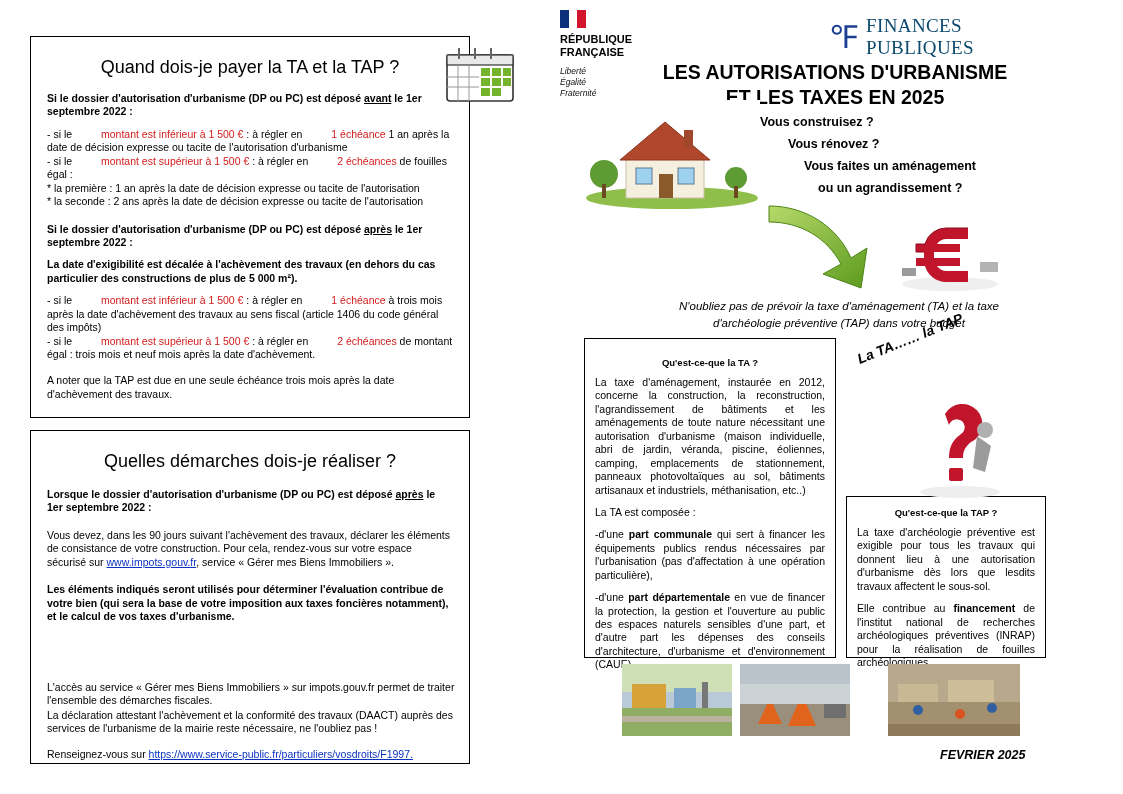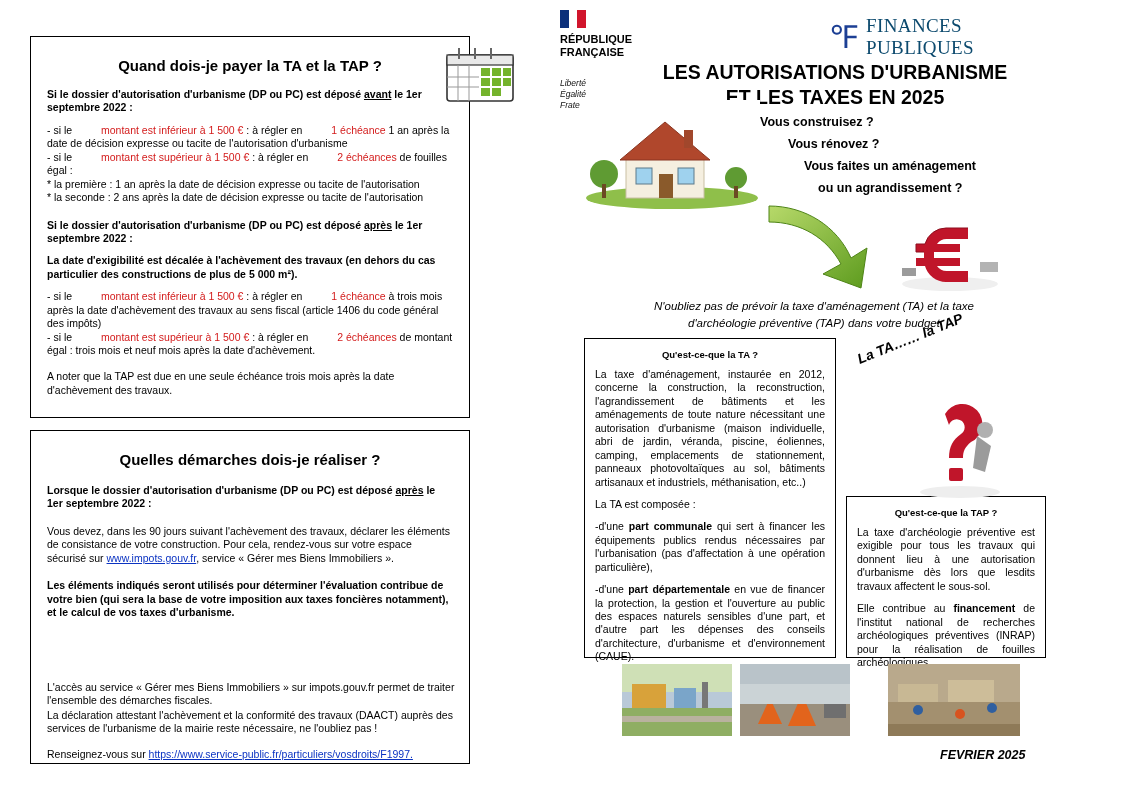--- a/index.html
+++ b/index.html
@@ -17,22 +17,22 @@
   .box{
     position:absolute;
     border:1px solid #000;
     box-sizing:border-box;
     background:#fff;
   }
   #box-when{left:30px;top:36px;width:440px;height:382px;padding:14px 16px;}
   #box-steps{left:30px;top:430px;width:440px;height:334px;padding:14px 16px;}
 
   .box h2{
-    font-size:15px;
-    font-weight:bold;
+    font-size:18px;
+    font-weight:normal;
     text-align:center;
     margin:6px 0 14px 0;
   }
   .box p{margin:0 0 9px 0;font-size:10.5px;line-height:1.28;}
   .b{font-weight:bold;}
   .red{color:#d31b1b;padding-left:26px;}
   .u{text-decoration:underline;}
   .lnk{color:#0b33c2;text-decoration:underline;}
   .small-list{font-size:10.5px;line-height:1.3;}
 
@@ -42,21 +42,21 @@
   }
 
   
   #rf-logo{position:absolute;left:560px;top:10px;width:120px;height:80px;}
   #rf-logo .flag{width:26px;height:18px;display:flex;}
   #rf-logo .flag i{flex:1;display:block;}
   #rf-logo .f1{background:#0b2f7a;}
   #rf-logo .f2{background:#fff;}
   #rf-logo .f3{background:#d1152c;}
   #rf-logo .rep{font-size:11px;font-weight:bold;line-height:1.15;margin-top:5px;}
-  #rf-logo .devise{font-style:italic;font-size:8.5px;line-height:1.25;margin-top:20px;color:#111;}
+  #rf-logo .devise{font-style:italic;font-size:8.5px;line-height:1.25;margin-top:8px;color:#111;}
 
   #fp-logo{position:absolute;left:830px;top:14px;width:230px;height:46px;display:flex;align-items:center;gap:8px;}
   #fp-logo .mark{font-family:"Liberation Serif", serif;font-size:32px;color:#1c3f94;line-height:1;}
   #fp-logo .fp-text{font-family:"Liberation Serif", serif;font-size:19px;color:#0c4a6e;letter-spacing:.4px;}
 
   #main-title{
     position:absolute;left:600px;top:60px;width:470px;
     text-align:center;font-size:19.5px;font-weight:bold;line-height:1.3;
   }
 
@@ -69,25 +69,25 @@
     font-size:12.5px;font-weight:bold;line-height:1.75;
   }
   #questions div:nth-child(2){margin-left:28px;}
   #questions div:nth-child(3){margin-left:44px;}
   #questions div:nth-child(4){margin-left:58px;}
 
   #arrow-svg{position:absolute;left:765px;top:200px;width:120px;height:90px;}
   #euro-img{position:absolute;left:890px;top:210px;width:120px;height:85px;}
 
   #budget-note{
-    position:absolute;left:579px;top:298px;width:470px;
+    position:absolute;left:604px;top:298px;width:470px;
     font-style:italic;font-size:11.5px;line-height:1.45;text-align:center;
   }
 
-  #box-ta{left:584px;top:338px;width:252px;height:320px;padding:8px 10px;}
+  #box-ta{left:584px;top:338px;width:252px;height:320px;padding:16px 10px;}
   #box-tap{left:846px;top:496px;width:200px;height:162px;padding:8px 10px;}
   .mini-title{font-size:9.5px;font-weight:bold;text-align:center;margin:2px 0 8px 0;}
   .just{font-size:9.2px;line-height:1.32;text-align:justify;margin:0 0 7px 0;}
 
   #ta-tap-label{
     position:absolute;left:855px;top:352px;width:150px;height:80px;
     font-size:14px;font-weight:bold;font-style:italic;
     transform:rotate(-22deg);
     transform-origin:left top;
   }

